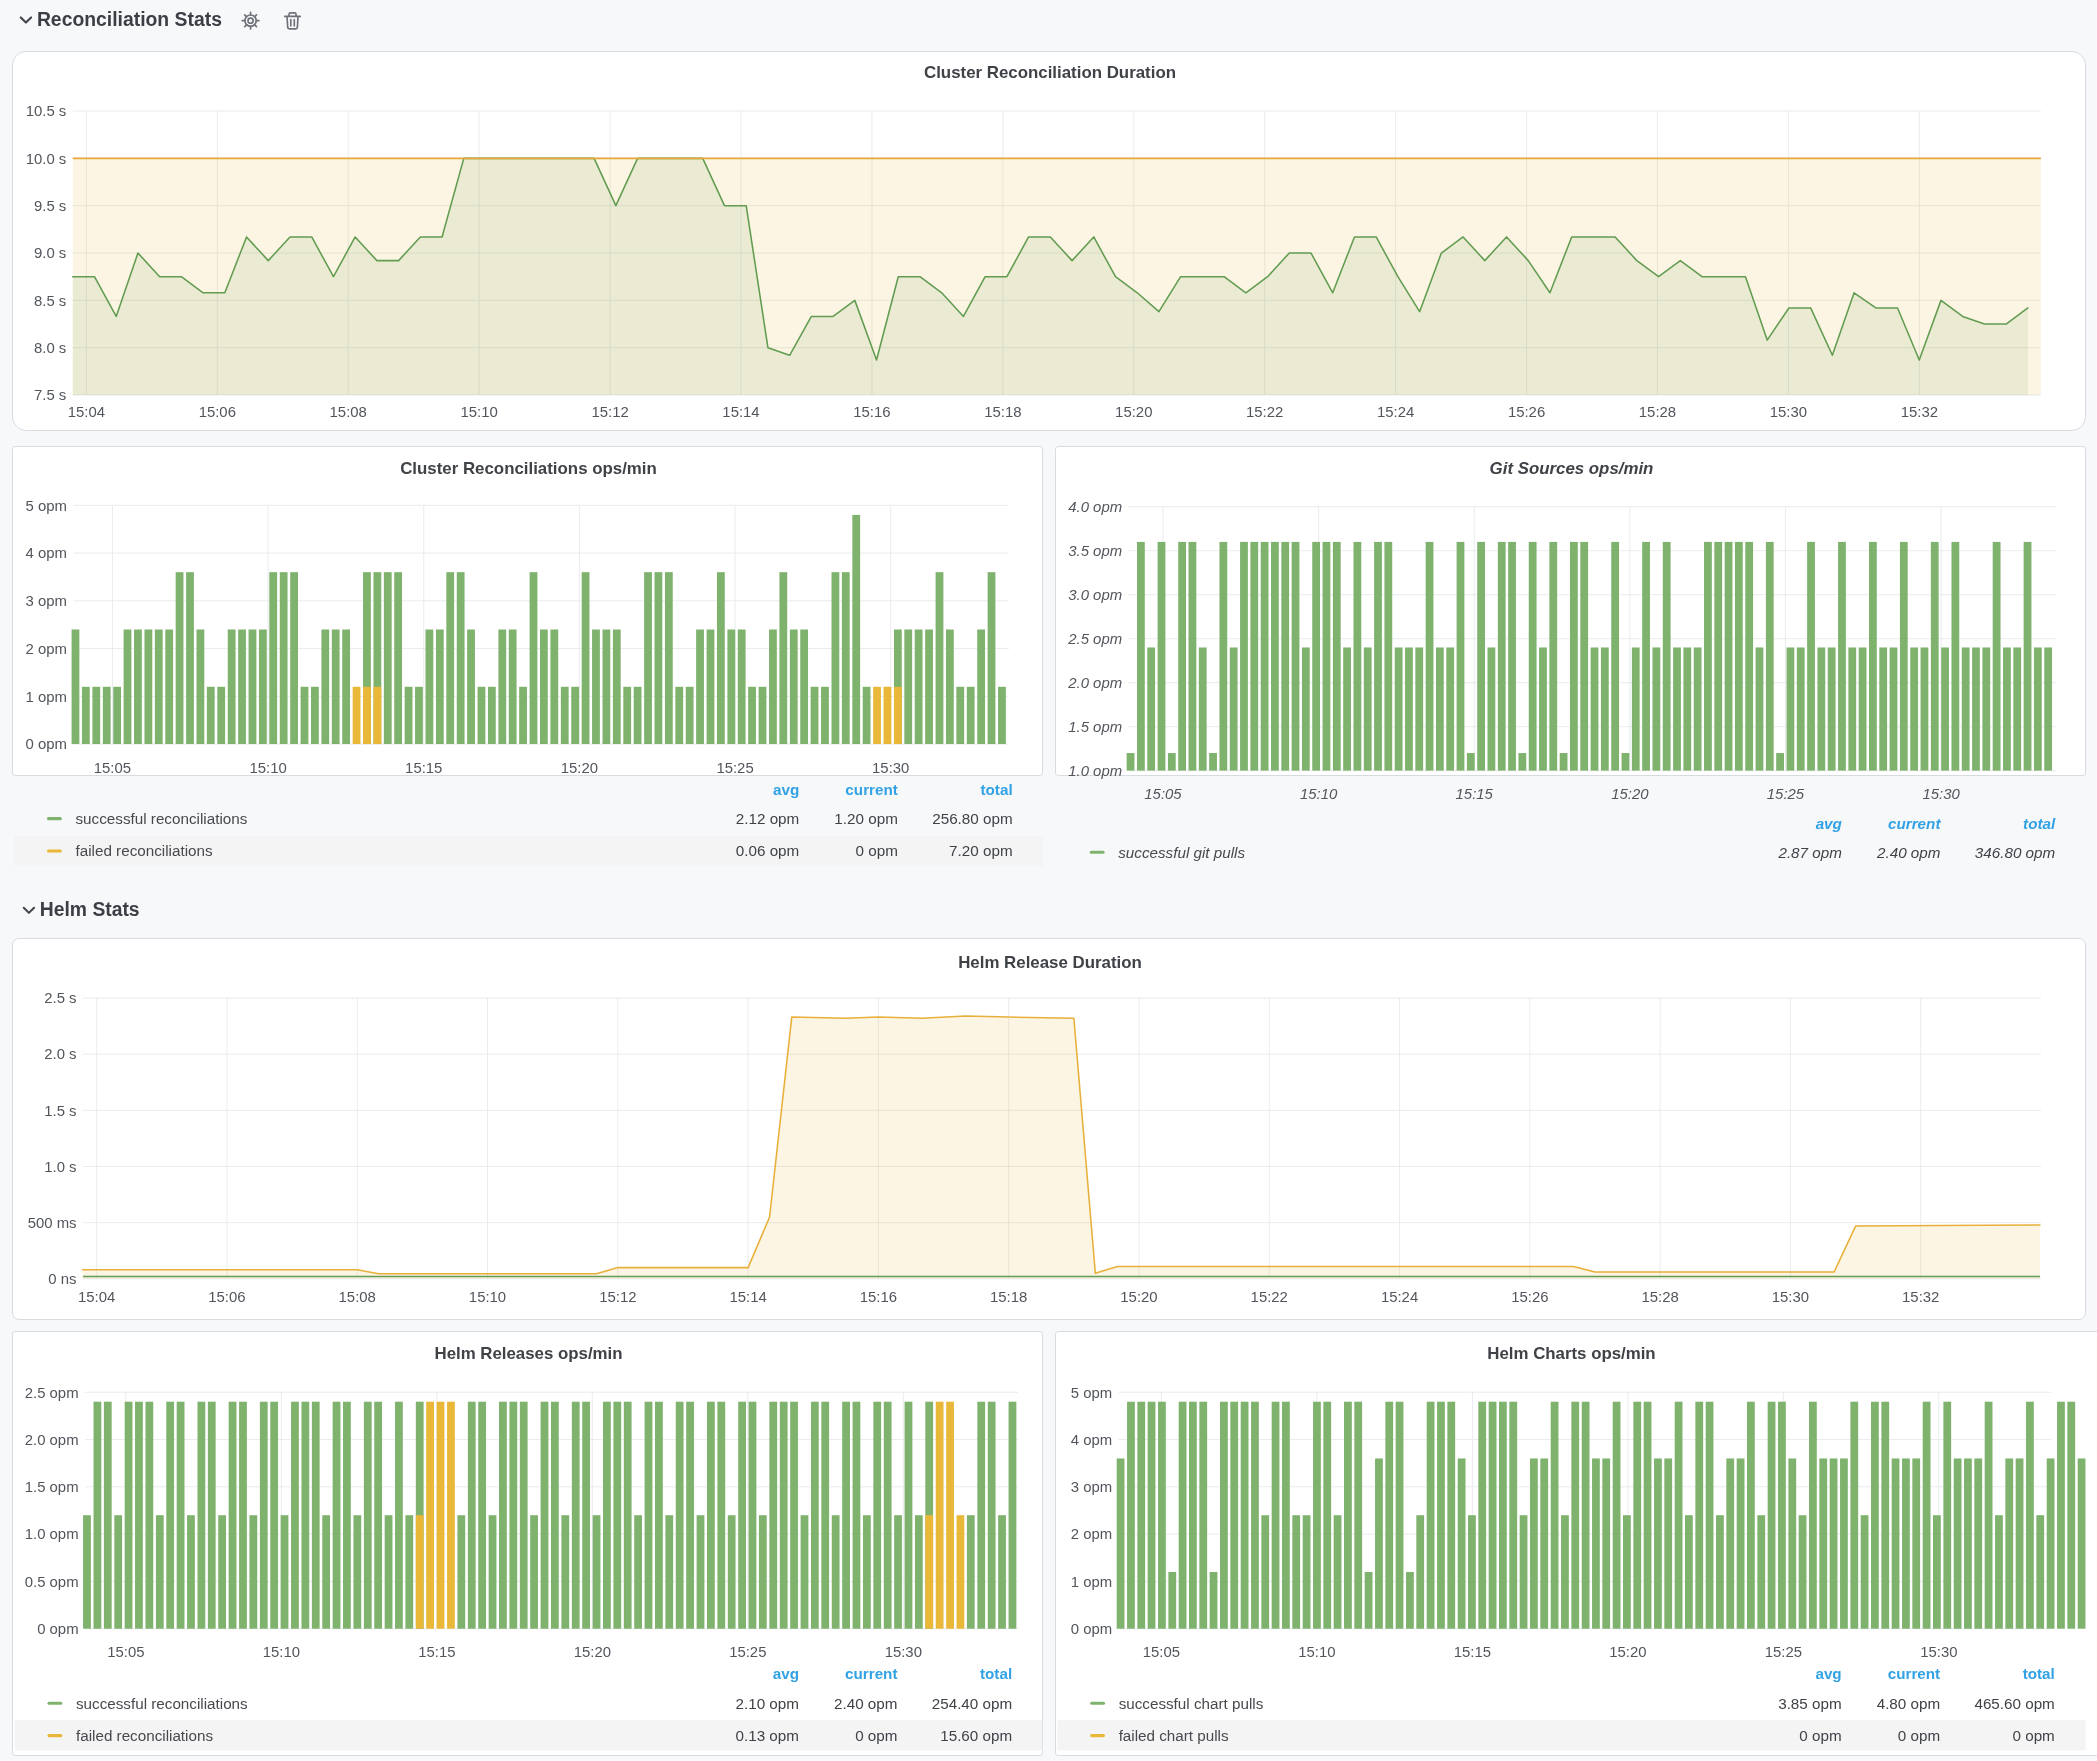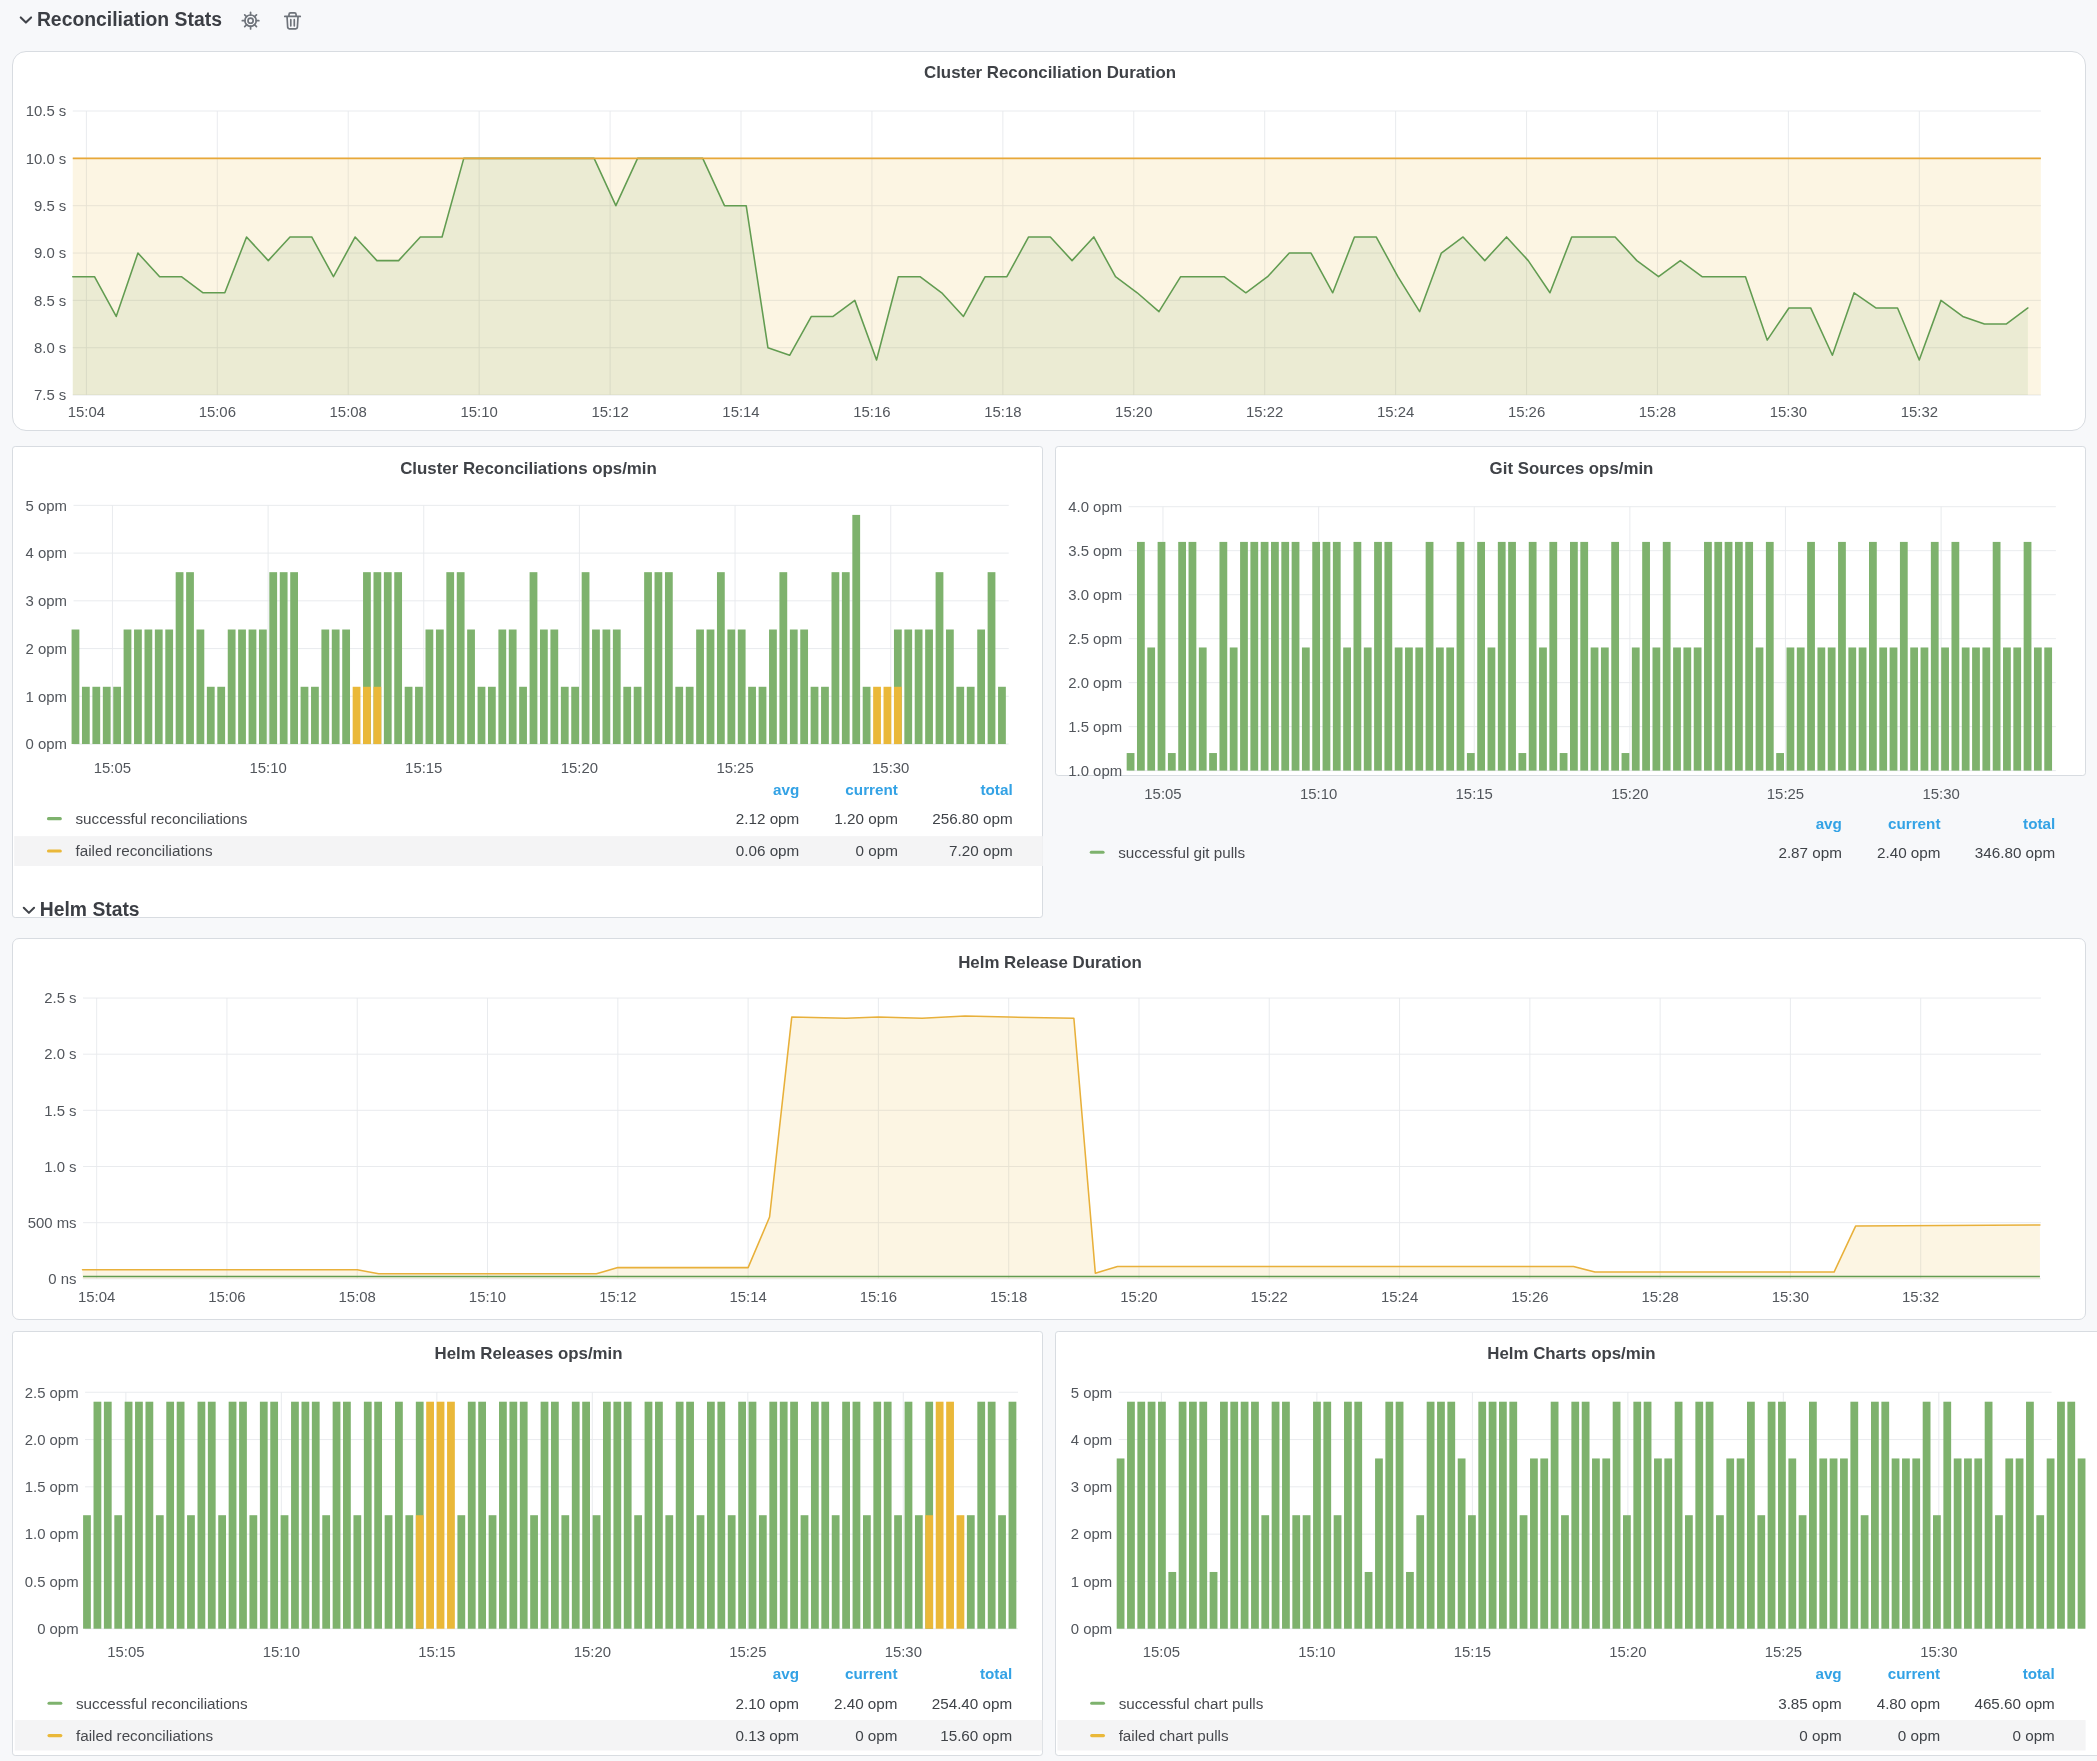--- a/index.html
+++ b/index.html
@@ -75,21 +75,21 @@
       <line x1="2737.7" y1="91.0" x2="2737.7" y2="529.0" stroke="#e7e9ec" stroke-width="1.4"></line>
       <text x="2737.7" y="563.2" text-anchor="middle" font-size="23px" fill="#52565c" font-weight="normal">15:30</text>
       <line x1="2939.6" y1="91.0" x2="2939.6" y2="529.0" stroke="#e7e9ec" stroke-width="1.4"></line>
       <text x="2939.6" y="563.2" text-anchor="middle" font-size="23px" fill="#52565c" font-weight="normal">15:32</text>
       <rect x="92.0" y="164.0" width="3035.0" height="365.0" fill="#eab839" fill-opacity="0.14" rx="0"></rect>
       <polygon points="92.0,346.5 125.5,346.5 159.0,407.8 192.5,310.0 226.0,346.5 259.5,346.5 293.0,371.3 326.5,371.3 360.0,285.2 393.5,321.7 427.0,285.2 460.5,285.2 494.0,346.5 527.5,285.2 561.0,321.7 594.5,321.7 628.0,285.2 661.5,285.2 695.0,164.0 728.5,164.0 762.0,164.0 795.5,164.0 829.0,164.0 862.5,164.0 896.0,164.0 929.5,237.0 963.0,164.0 996.5,164.0 1030.0,164.0 1063.5,164.0 1097.0,237.0 1130.5,237.0 1164.0,456.0 1197.5,467.7 1231.0,407.8 1264.5,407.8 1298.0,383.0 1331.5,475.0 1365.0,346.5 1398.5,346.5 1432.0,371.3 1465.5,407.8 1499.0,346.5 1532.5,346.5 1566.0,285.2 1599.5,285.2 1633.0,321.7 1666.5,285.2 1700.0,346.5 1733.5,371.3 1767.0,400.5 1800.5,346.5 1834.0,346.5 1867.5,346.5 1901.0,371.3 1934.5,346.5 1968.0,310.0 2001.5,310.0 2035.0,371.3 2068.5,285.2 2102.0,285.2 2135.5,346.5 2169.0,400.5 2202.5,310.0 2236.0,285.2 2269.5,321.7 2303.0,285.2 2336.5,321.7 2370.0,371.3 2403.5,285.2 2437.0,285.2 2470.5,285.2 2504.0,321.7 2537.5,346.5 2571.0,321.7 2604.5,346.5 2638.0,346.5 2671.5,346.5 2705.0,444.3 2738.5,394.7 2772.0,394.7 2805.5,467.7 2839.0,371.3 2872.5,394.7 2906.0,394.7 2939.5,475.0 2973.0,383.0 3006.5,407.8 3040.0,419.5 3073.5,419.5 3107.0,394.7 3107.0,529.0 92.0,529.0" fill="#629c51" fill-opacity="0.11" stroke="none"></polygon>
       <polyline points="92.0,346.5 125.5,346.5 159.0,407.8 192.5,310.0 226.0,346.5 259.5,346.5 293.0,371.3 326.5,371.3 360.0,285.2 393.5,321.7 427.0,285.2 460.5,285.2 494.0,346.5 527.5,285.2 561.0,321.7 594.5,321.7 628.0,285.2 661.5,285.2 695.0,164.0 728.5,164.0 762.0,164.0 795.5,164.0 829.0,164.0 862.5,164.0 896.0,164.0 929.5,237.0 963.0,164.0 996.5,164.0 1030.0,164.0 1063.5,164.0 1097.0,237.0 1130.5,237.0 1164.0,456.0 1197.5,467.7 1231.0,407.8 1264.5,407.8 1298.0,383.0 1331.5,475.0 1365.0,346.5 1398.5,346.5 1432.0,371.3 1465.5,407.8 1499.0,346.5 1532.5,346.5 1566.0,285.2 1599.5,285.2 1633.0,321.7 1666.5,285.2 1700.0,346.5 1733.5,371.3 1767.0,400.5 1800.5,346.5 1834.0,346.5 1867.5,346.5 1901.0,371.3 1934.5,346.5 1968.0,310.0 2001.5,310.0 2035.0,371.3 2068.5,285.2 2102.0,285.2 2135.5,346.5 2169.0,400.5 2202.5,310.0 2236.0,285.2 2269.5,321.7 2303.0,285.2 2336.5,321.7 2370.0,371.3 2403.5,285.2 2437.0,285.2 2470.5,285.2 2504.0,321.7 2537.5,346.5 2571.0,321.7 2604.5,346.5 2638.0,346.5 2671.5,346.5 2705.0,444.3 2738.5,394.7 2772.0,394.7 2805.5,467.7 2839.0,371.3 2872.5,394.7 2906.0,394.7 2939.5,475.0 2973.0,383.0 3006.5,407.8 3040.0,419.5 3073.5,419.5 3107.0,394.7" fill="none" stroke="#629c51" stroke-width="2.4" stroke-linejoin="round" stroke-linecap="round" opacity="1.0"></polyline>
       <line x1="92.0" y1="164.0" x2="3127.0" y2="164.0" stroke="#e8a838" stroke-width="2.6"></line>
     </svg>
   </div>
-<div style="position:absolute;left:11.7px;top:446px;width:1031px;height:472px;background:#ffffff;border:1px solid #d8dce1;border-radius:3.2px;box-sizing:border-box;">
+<div style="position:absolute;left:11.7px;top:446px;width:1031px;height:330px;background:#ffffff;border:1px solid #d8dce1;border-radius:3.2px;box-sizing:border-box;">
     <svg width="1031" height="430" viewBox="0 0 1589 663" style="position:absolute;left:0;top:0;" font-family="Liberation Sans, sans-serif">
       <text x="794.5" y="42.2" text-anchor="middle" font-size="26px" fill="#3f4247" font-weight="bold">Cluster Reconciliations ops/min</text>
       <line x1="93.0" y1="90.0" x2="1535.0" y2="90.0" stroke="#e7e9ec" stroke-width="1.4"></line>
       <text x="83.0" y="98.2" text-anchor="end" font-size="23px" fill="#52565c" font-weight="normal">5 opm</text>
       <line x1="93.0" y1="163.6" x2="1535.0" y2="163.6" stroke="#e7e9ec" stroke-width="1.4"></line>
       <text x="83.0" y="171.8" text-anchor="end" font-size="23px" fill="#52565c" font-weight="normal">4 opm</text>
       <line x1="93.0" y1="237.2" x2="1535.0" y2="237.2" stroke="#e7e9ec" stroke-width="1.4"></line>
       <text x="83.0" y="245.4" text-anchor="end" font-size="23px" fill="#52565c" font-weight="normal">3 opm</text>
       <line x1="93.0" y1="310.8" x2="1535.0" y2="310.8" stroke="#e7e9ec" stroke-width="1.4"></line>
       <text x="83.0" y="319.0" text-anchor="end" font-size="23px" fill="#52565c" font-weight="normal">2 opm</text>
@@ -211,21 +211,21 @@
       <text x="1212.0" y="581.3" text-anchor="end" font-size="23.5px" fill="#3f4348" font-weight="normal">2.12 opm</text>
       <text x="1364.0" y="581.3" text-anchor="end" font-size="23.5px" fill="#3f4348" font-weight="normal">1.20 opm</text>
       <text x="1541.0" y="581.3" text-anchor="end" font-size="23.5px" fill="#3f4348" font-weight="normal">256.80 opm</text>
       <rect x="52.0" y="620.6" width="23.0" height="4.8" fill="#eab839" fill-opacity="1.0" rx="2.4"></rect>
       <text x="96.0" y="631.3" text-anchor="start" font-size="23.5px" fill="#47494e" font-weight="normal">failed reconciliations</text>
       <text x="1212.0" y="631.3" text-anchor="end" font-size="23.5px" fill="#3f4348" font-weight="normal">0.06 opm</text>
       <text x="1364.0" y="631.3" text-anchor="end" font-size="23.5px" fill="#3f4348" font-weight="normal">0 opm</text>
       <text x="1541.0" y="631.3" text-anchor="end" font-size="23.5px" fill="#3f4348" font-weight="normal">7.20 opm</text>
     </svg>
   </div>
-<div style="position:absolute;left:1055px;top:446px;width:1031px;height:330px;background:#ffffff;border:1px solid #d8dce1;border-radius:3.2px;box-sizing:border-box;">
+<div style="position:absolute;left:1055px;top:446px;width:1031px;height:330px;background:#ffffff;border:1px solid #d8dce1;border-radius:3.2px;box-sizing:border-box;font-style:italic;">
     <svg width="1031" height="430" viewBox="0 0 1590 663" style="position:absolute;left:0;top:0;" font-family="Liberation Sans, sans-serif">
       <text x="795.0" y="42.2" text-anchor="middle" font-size="26px" fill="#3f4247" font-weight="bold">Git Sources ops/min</text>
       <line x1="112.0" y1="92.0" x2="1542.0" y2="92.0" stroke="#e7e9ec" stroke-width="1.4"></line>
       <text x="102.0" y="100.2" text-anchor="end" font-size="23px" fill="#52565c" font-weight="normal">4.0 opm</text>
       <line x1="112.0" y1="159.8" x2="1542.0" y2="159.8" stroke="#e7e9ec" stroke-width="1.4"></line>
       <text x="102.0" y="168.0" text-anchor="end" font-size="23px" fill="#52565c" font-weight="normal">3.5 opm</text>
       <line x1="112.0" y1="227.7" x2="1542.0" y2="227.7" stroke="#e7e9ec" stroke-width="1.4"></line>
       <text x="102.0" y="235.8" text-anchor="end" font-size="23px" fill="#52565c" font-weight="normal">3.0 opm</text>
       <line x1="112.0" y1="295.5" x2="1542.0" y2="295.5" stroke="#e7e9ec" stroke-width="1.4"></line>
       <text x="102.0" y="303.7" text-anchor="end" font-size="23px" fill="#52565c" font-weight="normal">2.5 opm</text>

